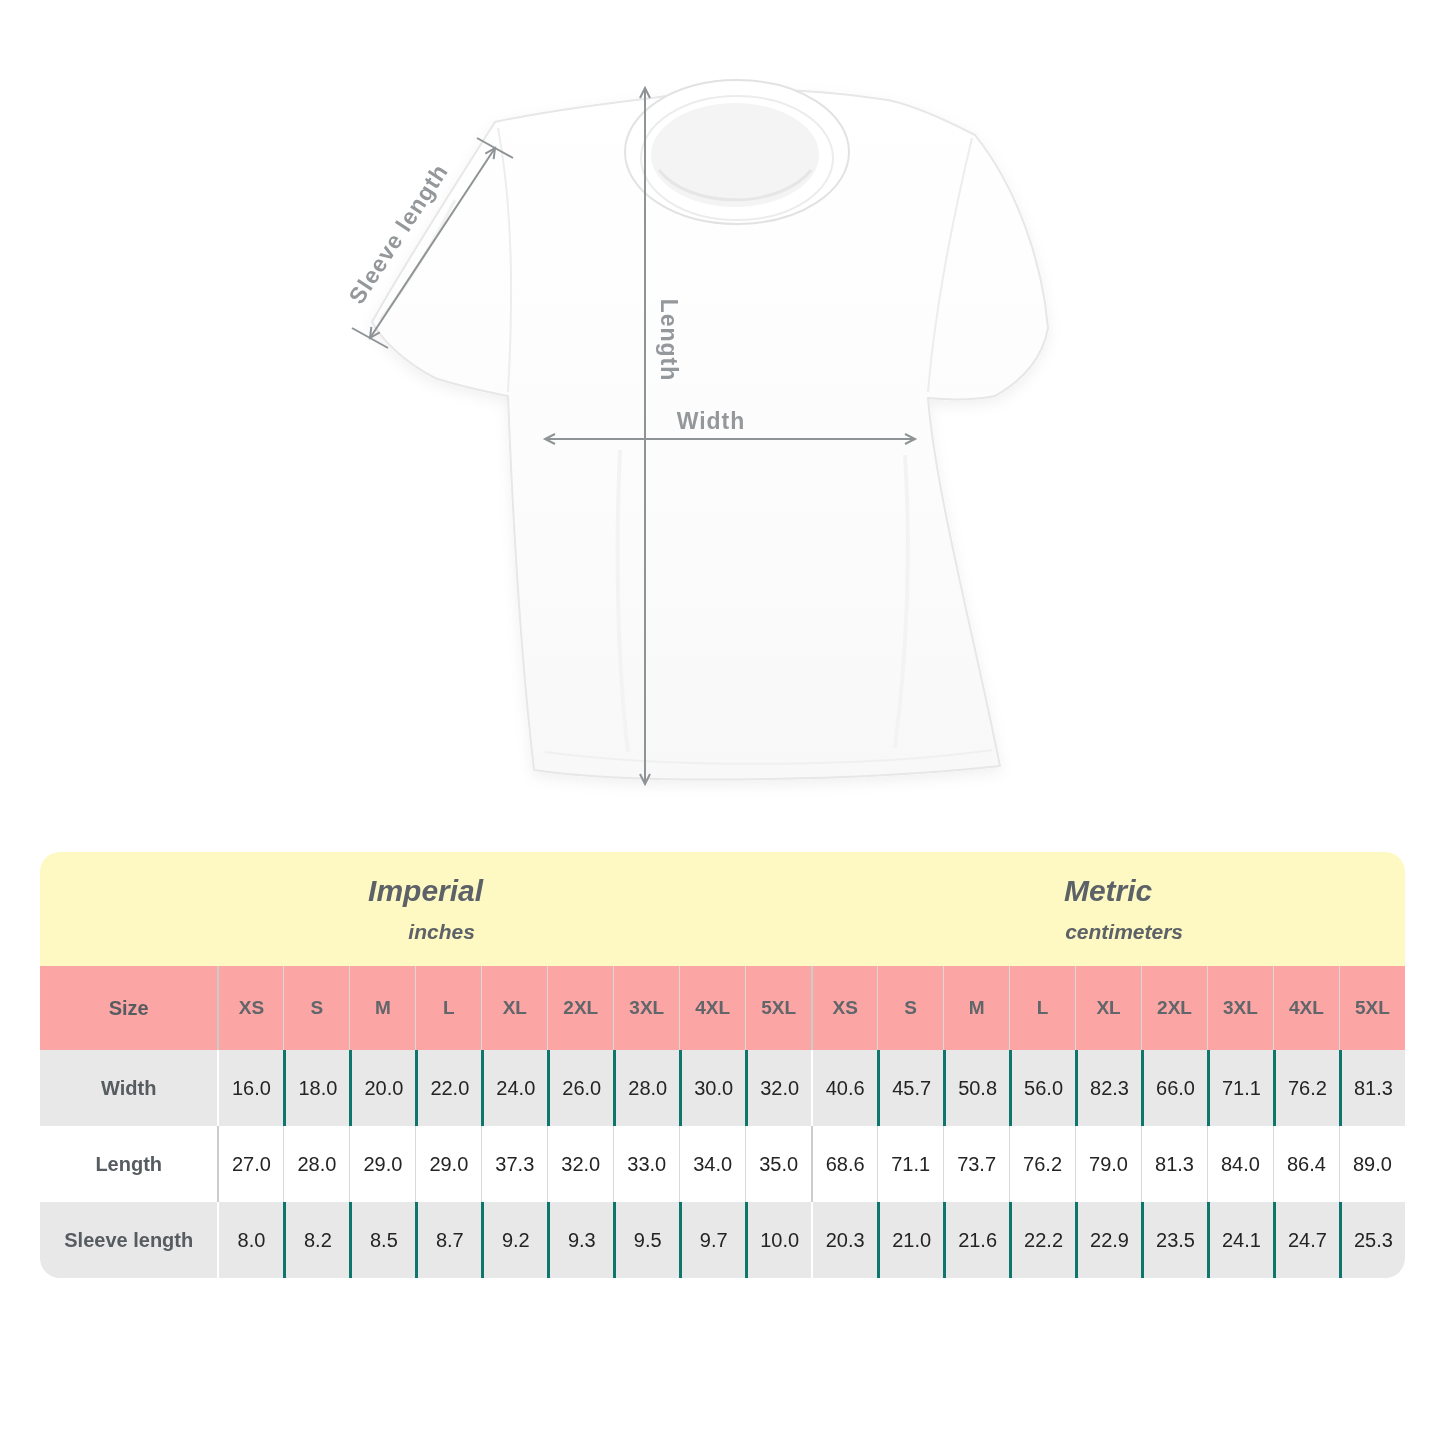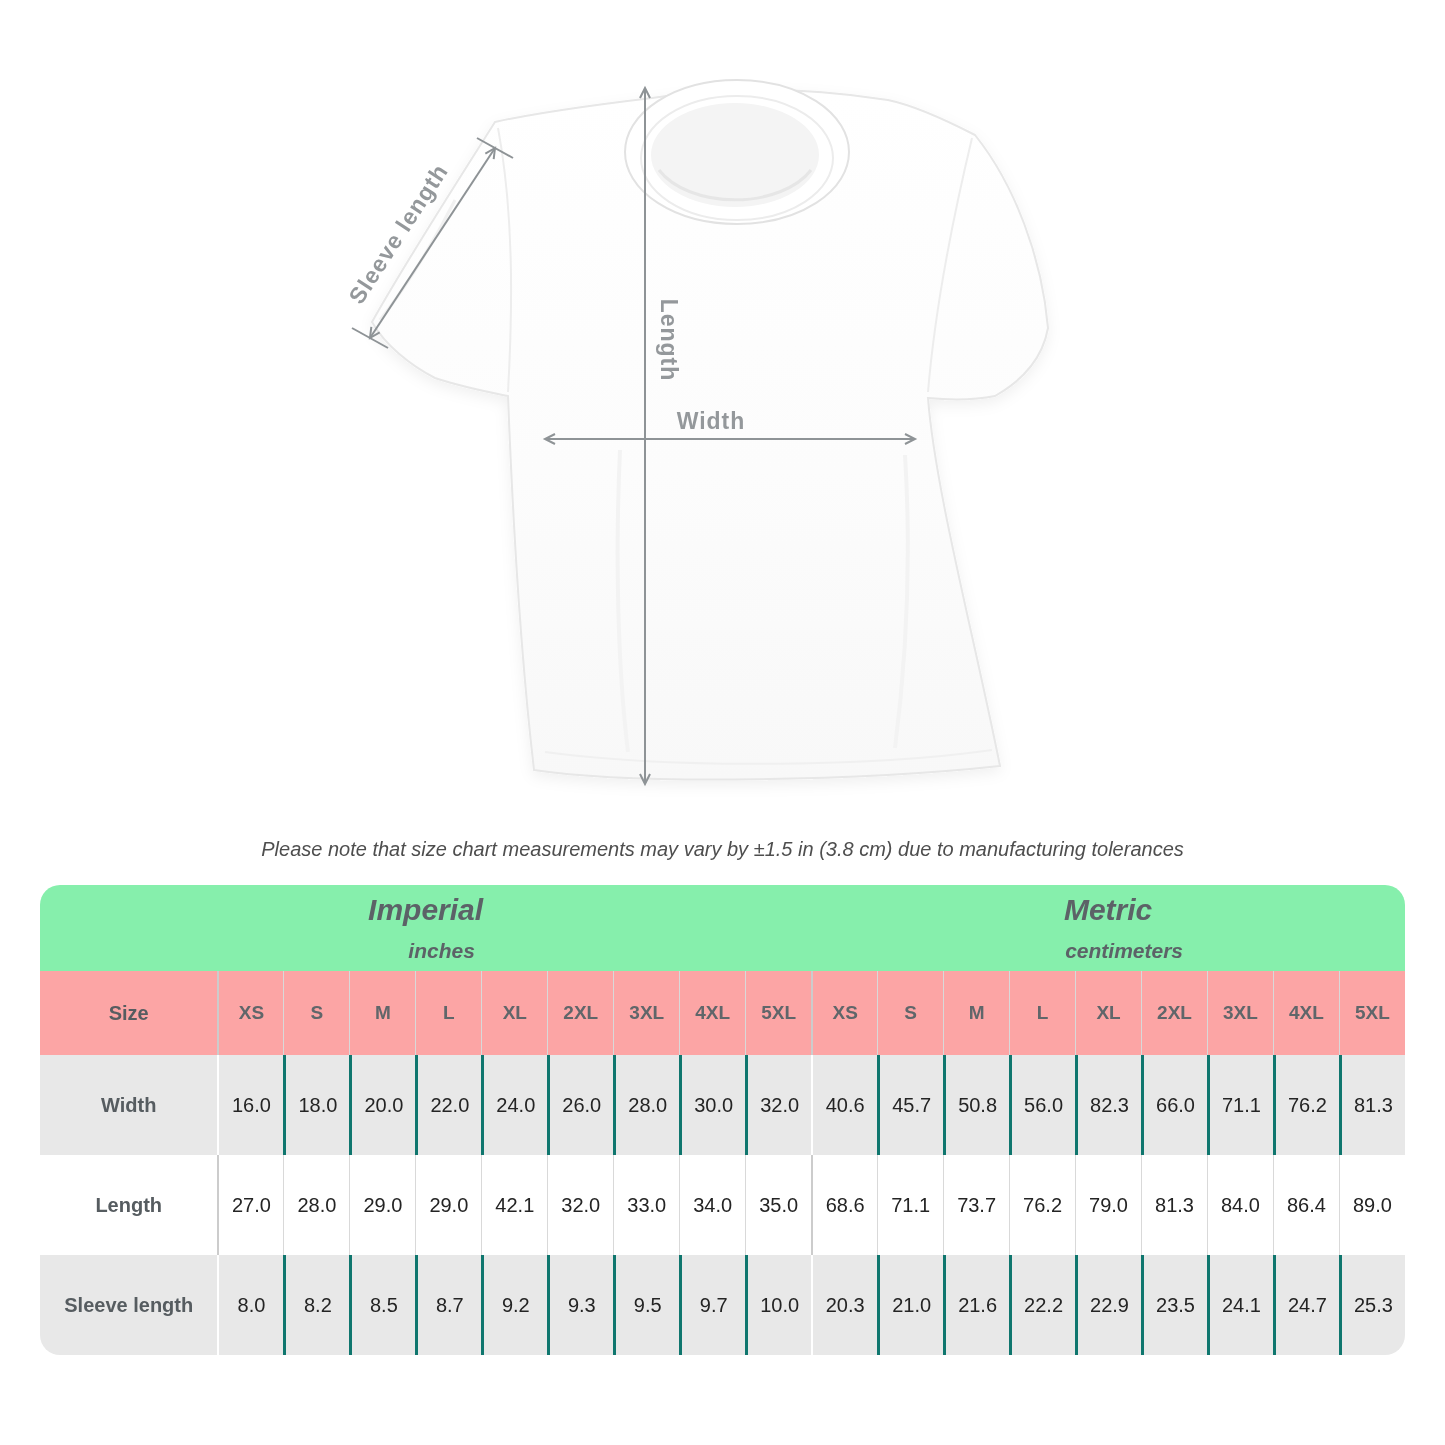--- a/index.html
+++ b/index.html
@@ -37,29 +37,29 @@
     border-radius: 20px;
     overflow: hidden;
   }
   table.size-table {
     width: 100%; border-collapse: separate; border-spacing: 0;
     table-layout: fixed;
   }
   .size-table th, .size-table td {
     text-align: center; vertical-align: middle; padding: 0;
   }
-  tr.band-row th { background: #86efac; height: 86px; }
+  tr.band-row th { background: #fef9c3; height: 114px; }
   .sec-title { font-size: 30px; font-weight: bold; font-style: italic; color: #5c6267; }
   .sec-unit  { font-size: 21px; font-style: italic; color: #5c6267; margin-top: 12px; padding-left: 32px; }
 
   tr.size-row th { background: #fca5a5; height: 84px; }
   tr.size-row .szh { font-size: 19px; font-weight: bold; color: #60666a; }
   .row-label { font-size: 20px; font-weight: bold; color: #565c60; }
 
-  tr.data-row td { height: 100px; font-size: 20px; color: #242424; }
+  tr.data-row td { height: 76px; font-size: 20px; color: #242424; }
   tr.gray td, tr.gray th { background: #e8e8e8; }
   tr.white td, tr.white th { background: #ffffff; }
 
   
   tr.size-row .c, tr.white .c { border-left: 1px solid #d9d9d9; margin-left: 44px; }
   tr.gray .c                  { border-left: 3px solid #0f766e; }
   tr.size-row .sep2, tr.white .sep2 { border-left: 2px solid #cccccc; }
   tr.gray .sep2               { border-left: 2px solid #ffffff; }
 </style>
 </head>
@@ -124,21 +124,20 @@
       <text class="ann-label" transform="translate(661,340) rotate(90)" text-anchor="middle">Length</text>
 
       <g stroke="#8e9396" stroke-width="2" fill="none">
         <line x1="545" y1="439" x2="915" y2="439" marker-start="url(#ah)" marker-end="url(#ah)"></line>
       </g>
       <text class="ann-label" x="711" y="429" text-anchor="middle">Width</text>
     </svg>
   </div>
 
   <div style="position:absolute; top:828px; left:0; width:1445px;">
-    <p class="page-subtitle">Please note that size chart measurements may vary by ±1.5 in (3.8 cm) due to manufacturing tolerances</p>
 
     <div class="table-wrap">
       <table class="size-table">
         <colgroup>
           <col style="width:13%">
           <col span="18" style="width:4.8333%">
         </colgroup>
         <thead>
           <tr class="band-row">
             <th colspan="10">
@@ -193,21 +192,21 @@
             <td class="c">71.1</td>
             <td class="c">76.2</td>
             <td class="c">81.3</td>
           </tr>
           <tr class="data-row white">
             <th class="row-label">Length</th>
             <td class="c sep2">27.0</td>
             <td class="c">28.0</td>
             <td class="c">29.0</td>
             <td class="c">29.0</td>
-            <td class="c">42.1</td>
+            <td class="c">37.3</td>
             <td class="c">32.0</td>
             <td class="c">33.0</td>
             <td class="c">34.0</td>
             <td class="c">35.0</td>
             <td class="c sep2">68.6</td>
             <td class="c">71.1</td>
             <td class="c">73.7</td>
             <td class="c">76.2</td>
             <td class="c">79.0</td>
             <td class="c">81.3</td>

